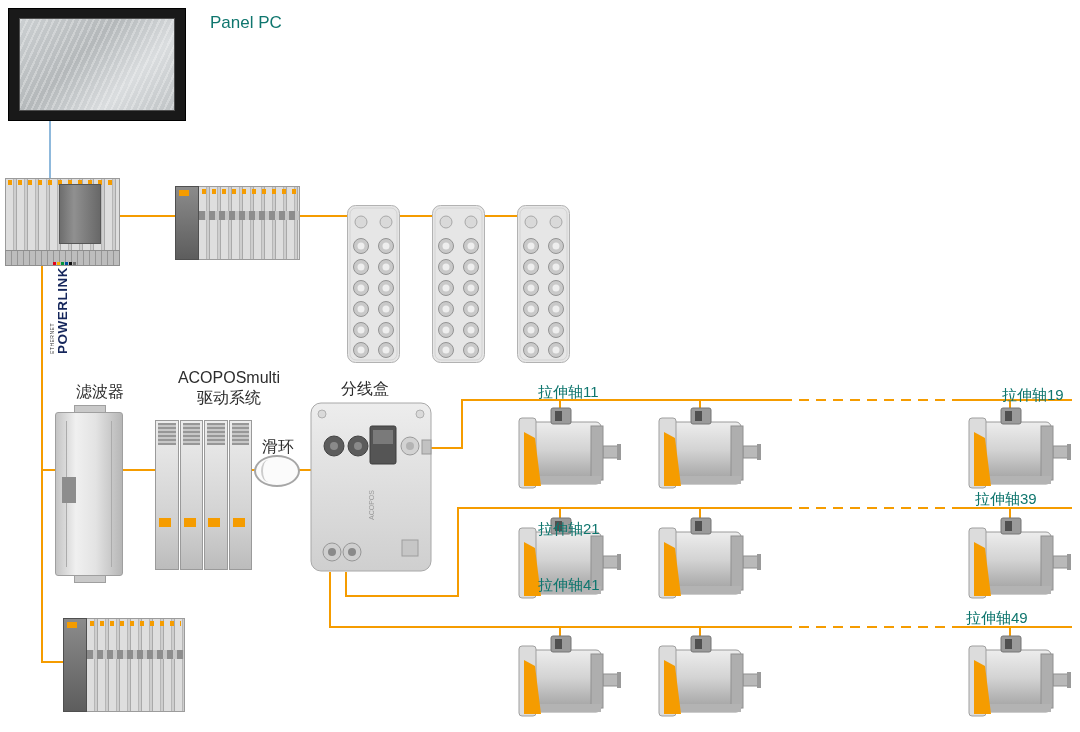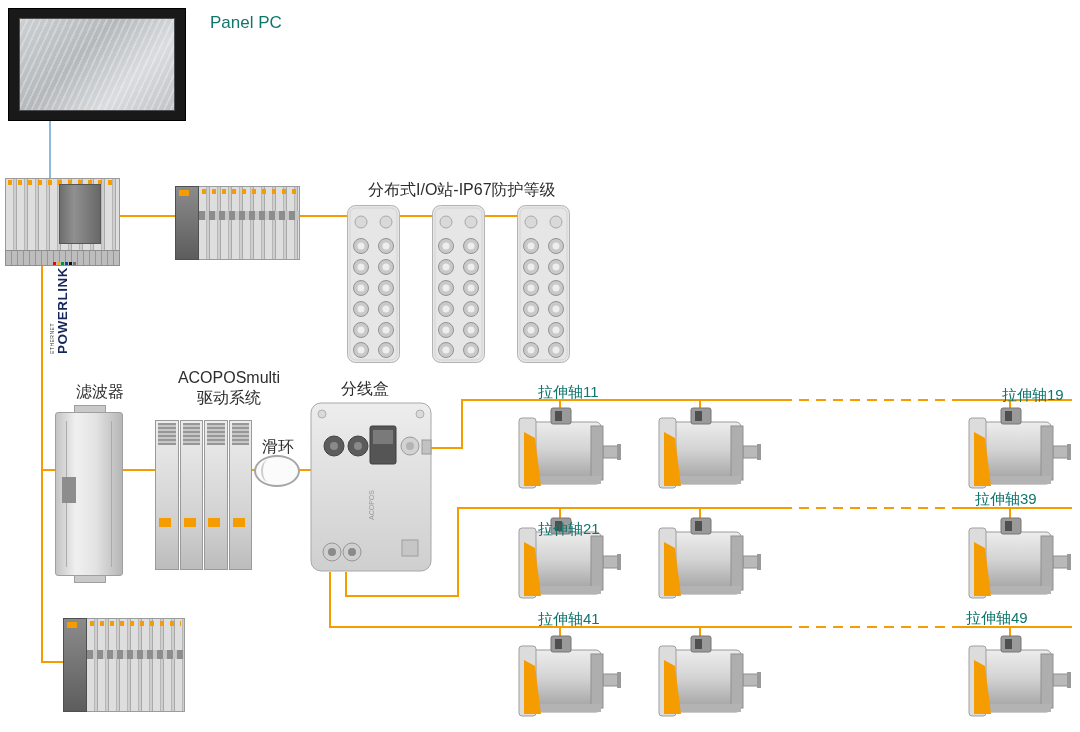--- a/index.html
+++ b/index.html
@@ -131,21 +131,20 @@
   </div>
 
   <div class="abs xio" style="left:175px;top:186px;width:125px;height:74px">
     <div class="coupler"></div>
     <div class="mods ribbed">
       <div class="dots"></div>
       <div class="band"></div>
     </div>
   </div>
 
-  <div class="lbl" style="left:368px;top:180px">分布式I/O站-IP67防护等级</div>
   <div class="io67" style="left:347px;top:205px">
   <svg viewBox="0 0 53 158" width="53" height="158">
     <rect x="0.5" y="0.5" width="52" height="157" rx="8" fill="#e6e6e6" stroke="#b2b2b2"></rect>
     <rect x="3" y="3" width="47" height="152" rx="6" fill="none" stroke="#d2d2d2"></rect>
     <circle cx="14" cy="17" r="6" fill="#d9d9d9" stroke="#a8a8a8"></circle>
     <circle cx="39" cy="17" r="6" fill="#d9d9d9" stroke="#a8a8a8"></circle>
     <circle cx="14" cy="41" r="7.5" fill="#c9c9c9" stroke="#949494"></circle>
         <circle cx="14" cy="41" r="3.5" fill="#eeeeee"></circle>
     <circle cx="39" cy="41" r="7.5" fill="#c9c9c9" stroke="#949494"></circle>
         <circle cx="39" cy="41" r="3.5" fill="#eeeeee"></circle>
@@ -294,21 +293,21 @@
     <div class="mods ribbed">
       <div class="dots"></div>
       <div class="band"></div>
     </div>
   </div>
 
   <div class="axis-label" style="left:538px;top:383px">拉伸轴11</div>
   <div class="axis-label" style="left:1002px;top:386px">拉伸轴19</div>
   <div class="axis-label" style="left:538px;top:520px">拉伸轴21</div>
   <div class="axis-label" style="left:975px;top:490px">拉伸轴39</div>
-  <div class="axis-label" style="left:538px;top:610px">拉伸轴41</div>
+  <div class="axis-label" style="left:538px;top:576px">拉伸轴41</div>
   <div class="axis-label" style="left:966px;top:609px">拉伸轴49</div>
 
   <div class="motor" style="left:515px;top:406px">
   <svg viewBox="0 0 110 92" width="110" height="92">
     <defs>
       <linearGradient id="mbody" x1="0" y1="0" x2="0" y2="1">
         <stop offset="0" stop-color="#ededed"></stop>
         <stop offset="0.45" stop-color="#d3d3d3"></stop>
         <stop offset="1" stop-color="#9d9d9d"></stop>
       </linearGradient>

